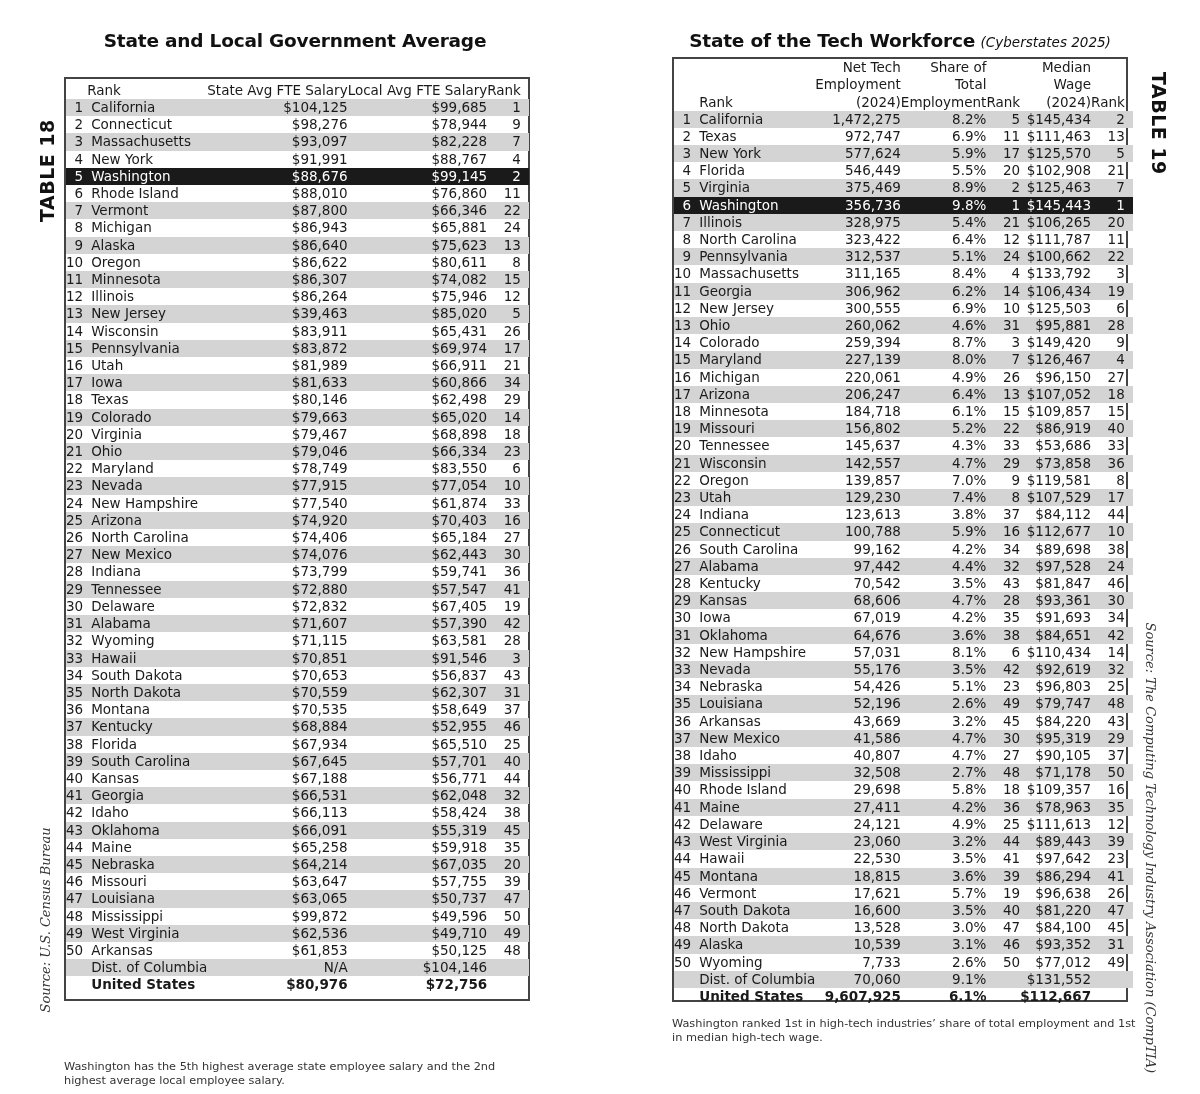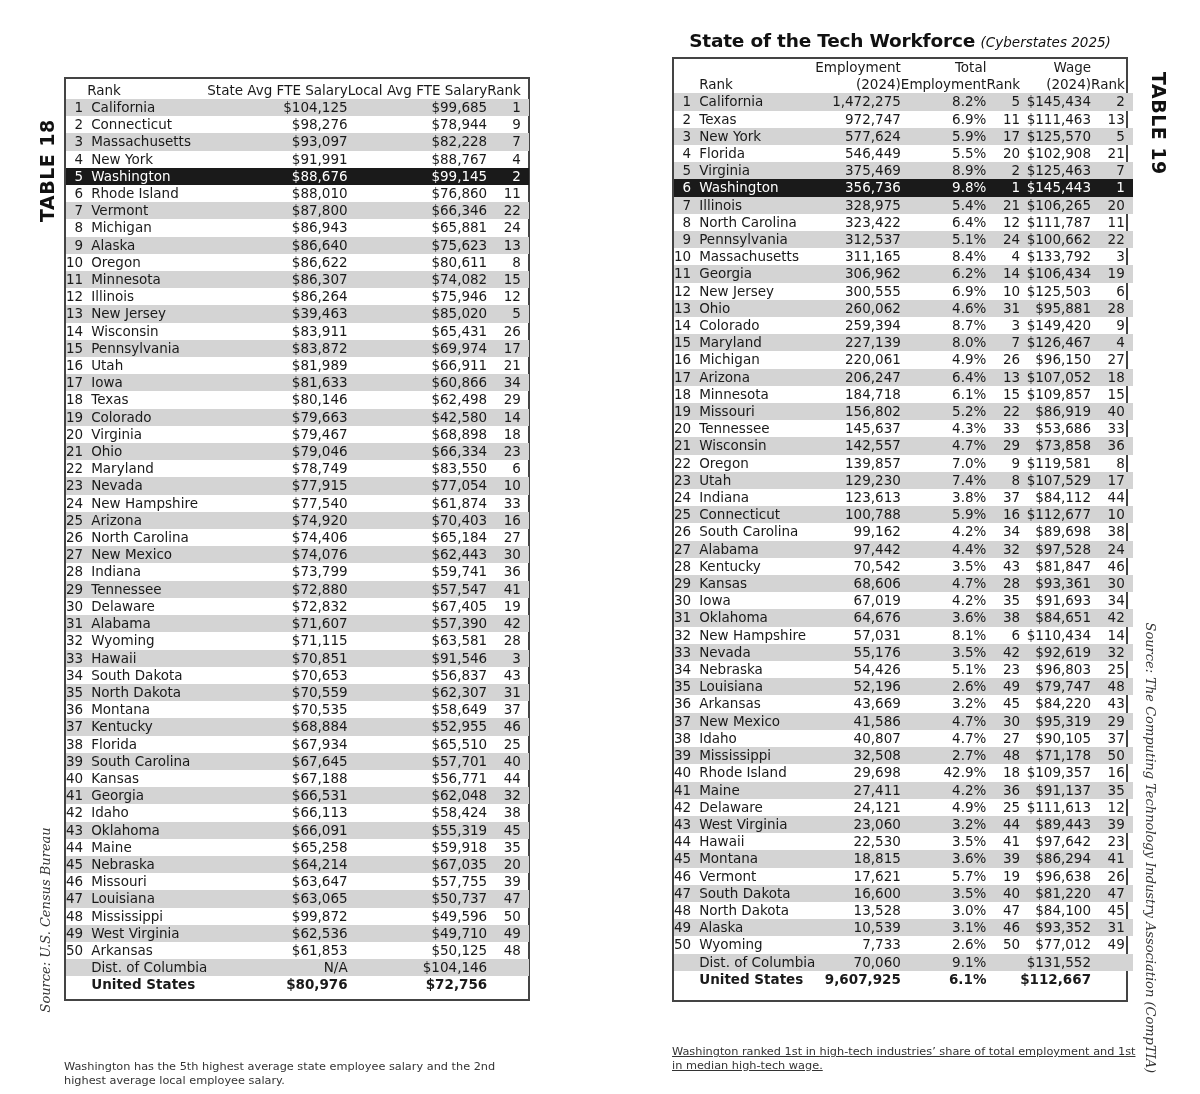--- a/index.html
+++ b/index.html
@@ -30,27 +30,28 @@
   .side-label { position: absolute; font-weight: bold; font-size: 19px; color: #111; white-space: nowrap; letter-spacing: 0.5px; }
   #t18-side { left: 34px; top: 166px; transform: rotate(-90deg); transform-origin: center center; width: 90px; margin-left: -32px; }
   #t19-side { left: 1114px; top: 106px; transform: rotate(90deg); transform-origin: center center; width: 90px; }
 
   .source { position: absolute; font-family: "DejaVu Serif", serif; font-style: italic; font-size: 13px; color: #333; white-space: nowrap; }
   #t18-source { left: -55px; top: 905px; transform: rotate(-90deg); width: 200px; }
   #t19-source { left: 985px; top: 780px; transform: rotate(90deg); width: 330px; text-align: left; }
 
   .note { position: absolute; font-size: 11.3px; color: #333; line-height: 14px; }
   #t18-note { left: 64px; top: 1060px; width: 470px; }
-  #t19-note { left: 672px; top: 1045px; width: 470px; text-decoration: underline; }
+  #t19-note { left: 672px; top: 1017px; width: 470px; }
 </style>
 </head>
 <body>
 
 <div id="t18-side" class="side-label">TABLE 18</div>
 <div id="t18-title" class="title">
+  <div class="main">State and Local Government Average</div>
 </div>
 <div id="t18-box" class="table-box">
   <table id="t18">
     <colgroup>
       <col style="width:30px">
         <col style="width:120px">
         <col style="width:124px">
         <col style="width:128px">
         <col style="width:60px">
     </colgroup>
@@ -187,21 +188,21 @@
           <td class="rk">18</td>
           <td style="padding-left: 4px;">Texas</td>
           <td class="num">$80,146</td>
           <td class="num">$62,498</td>
           <td class="num" style="padding-right: 8px;">29</td>
         </tr>
         <tr class="striped">
           <td class="rk">19</td>
           <td style="padding-left: 4px;">Colorado</td>
           <td class="num">$79,663</td>
-          <td class="num">$42,580</td>
+          <td class="num">$65,020</td>
           <td class="num" style="padding-right: 8px;">14</td>
         </tr>
         <tr>
           <td class="rk">20</td>
           <td style="padding-left: 4px;">Virginia</td>
           <td class="num">$79,467</td>
           <td class="num">$68,898</td>
           <td class="num" style="padding-right: 8px;">18</td>
         </tr>
         <tr class="striped">
@@ -446,20 +447,29 @@
         <col style="width:88px">
         <col style="width:88px">
         <col style="width:40px">
         <col style="width:64px">
         <col style="width:38px">
     </colgroup>
     <thead id="t19-head">
         <tr>
           <th style="text-align: right; padding-right: 4px;"></th>
           <th style="text-align: left; padding-left: 4px;"></th>
+          <th style="text-align: right;">Net Tech</th>
+          <th style="text-align: right;">Share of</th>
+          <th style="text-align: right;"></th>
+          <th style="text-align: right;">Median</th>
+          <th style="text-align: right; padding-right: 8px;"></th>
+        </tr>
+        <tr>
+          <th style="text-align: right; padding-right: 4px;"></th>
+          <th style="text-align: left; padding-left: 4px;"></th>
           <th style="text-align: right;">Employment</th>
           <th style="text-align: right;">Total</th>
           <th style="text-align: right;"></th>
           <th style="text-align: right;">Wage</th>
           <th style="text-align: right; padding-right: 8px;"></th>
         </tr>
         <tr>
           <th style="text-align: right; padding-right: 4px;"></th>
           <th style="text-align: left; padding-left: 4px;">Rank</th>
           <th style="text-align: right;">(2024)</th>
@@ -818,32 +828,32 @@
           <td class="num">32,508</td>
           <td class="num">2.7%</td>
           <td class="num">48</td>
           <td class="num">$71,178</td>
           <td class="num" style="padding-right: 8px;">50</td>
         </tr>
         <tr>
           <td class="rk">40</td>
           <td style="padding-left: 4px;">Rhode Island</td>
           <td class="num">29,698</td>
-          <td class="num">42.9%</td>
+          <td class="num">5.8%</td>
           <td class="num">18</td>
           <td class="num">$109,357</td>
           <td class="num" style="padding-right: 8px;">16</td>
         </tr>
         <tr class="striped">
           <td class="rk">41</td>
           <td style="padding-left: 4px;">Maine</td>
           <td class="num">27,411</td>
           <td class="num">4.2%</td>
           <td class="num">36</td>
-          <td class="num">$91,137</td>
+          <td class="num">$78,963</td>
           <td class="num" style="padding-right: 8px;">35</td>
         </tr>
         <tr>
           <td class="rk">42</td>
           <td style="padding-left: 4px;">Delaware</td>
           <td class="num">24,121</td>
           <td class="num">4.9%</td>
           <td class="num">25</td>
           <td class="num">$111,613</td>
           <td class="num" style="padding-right: 8px;">12</td>

